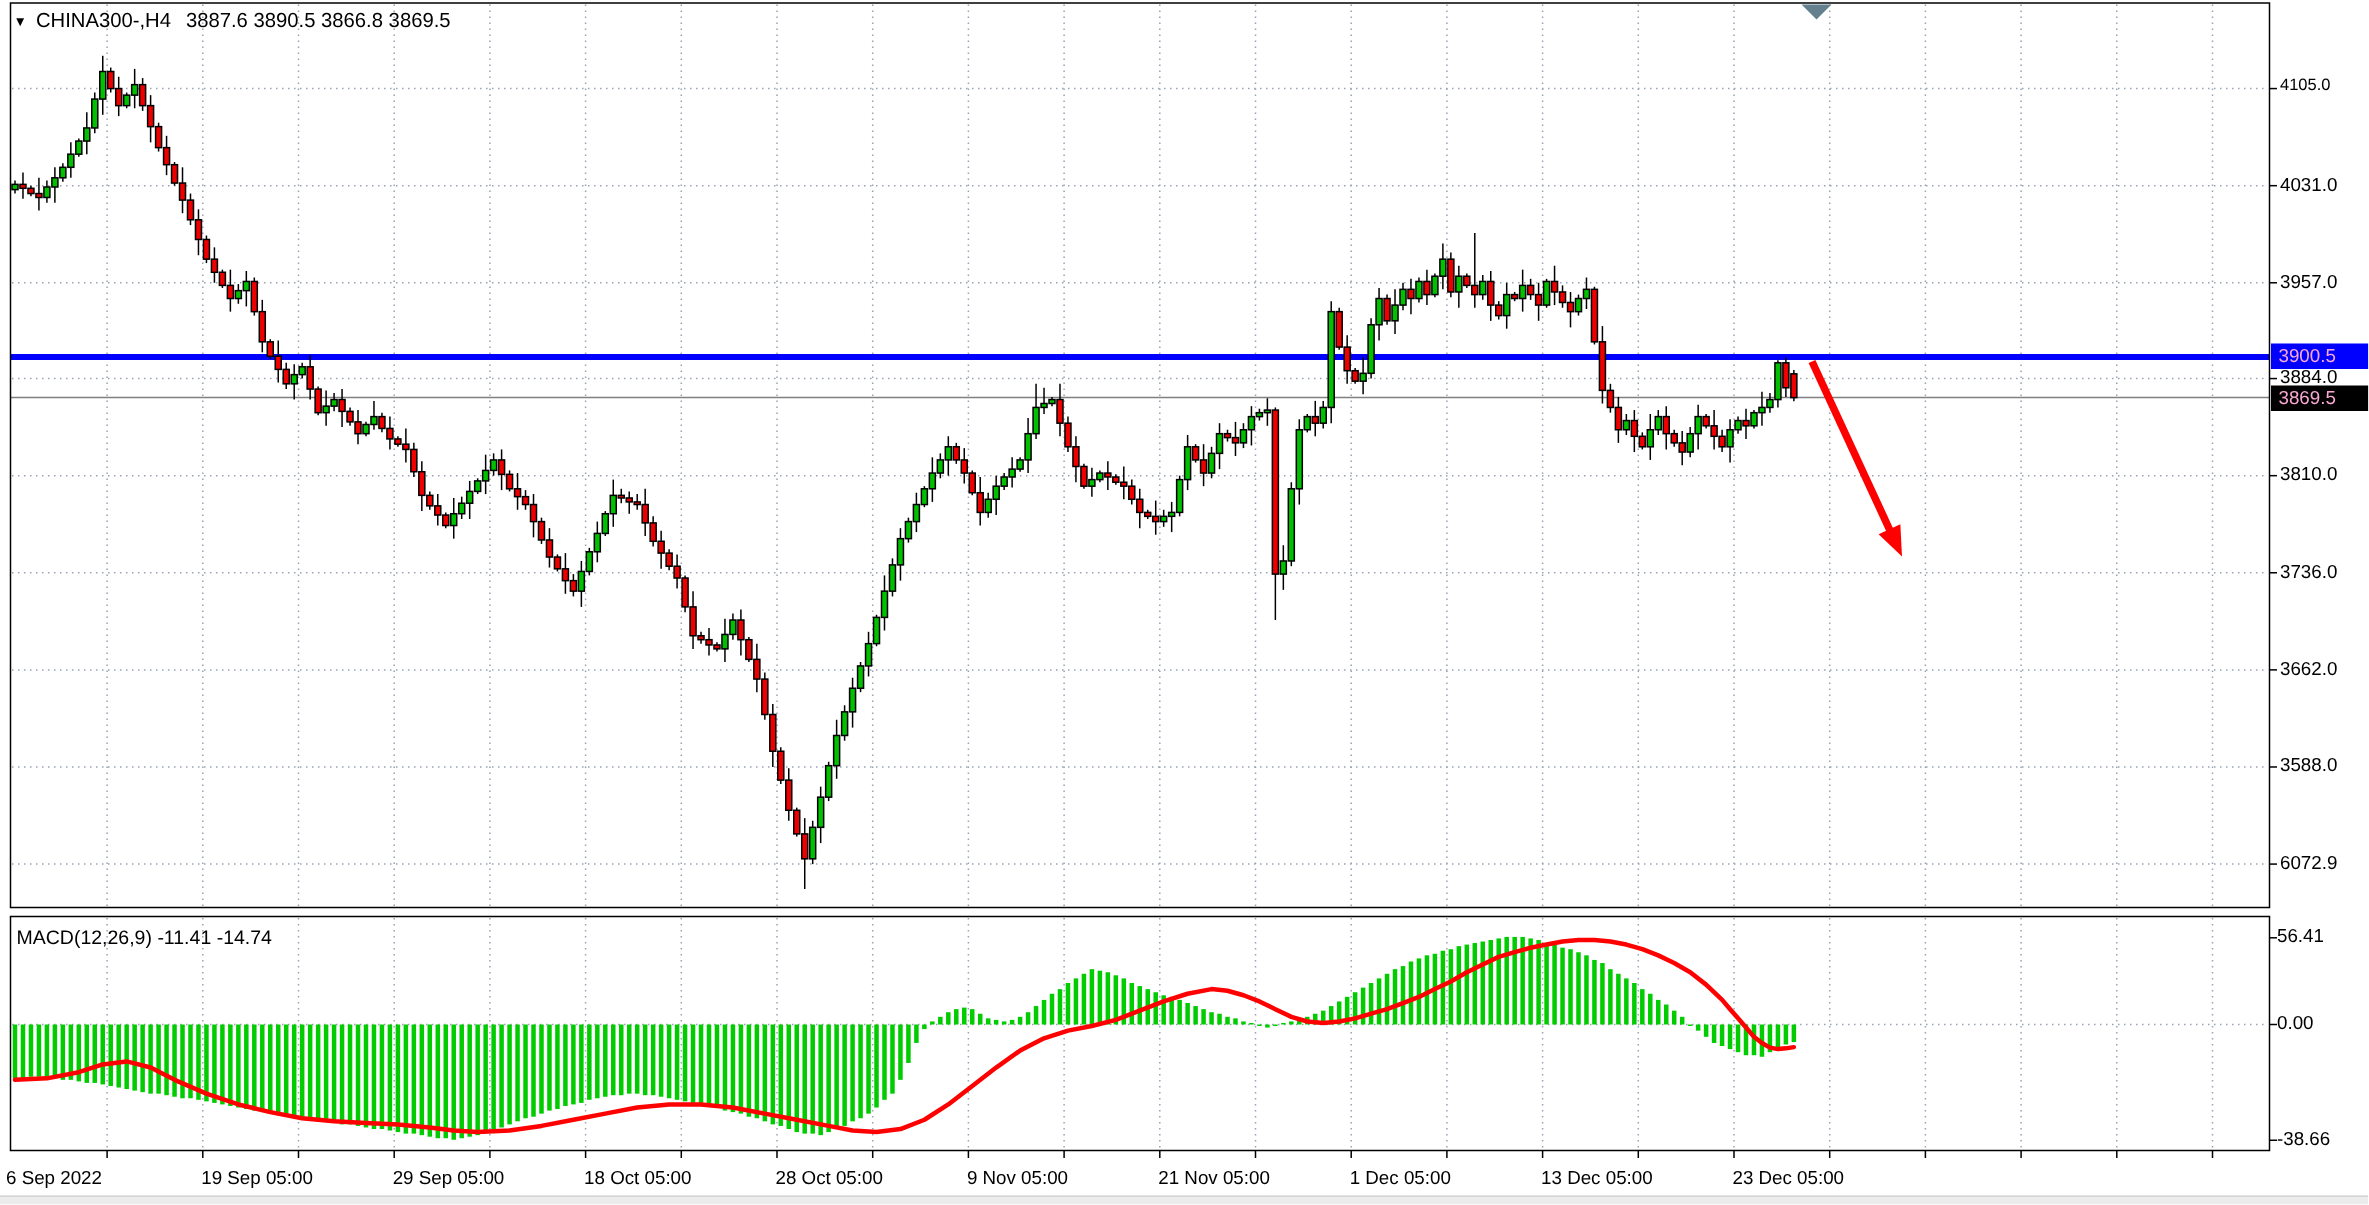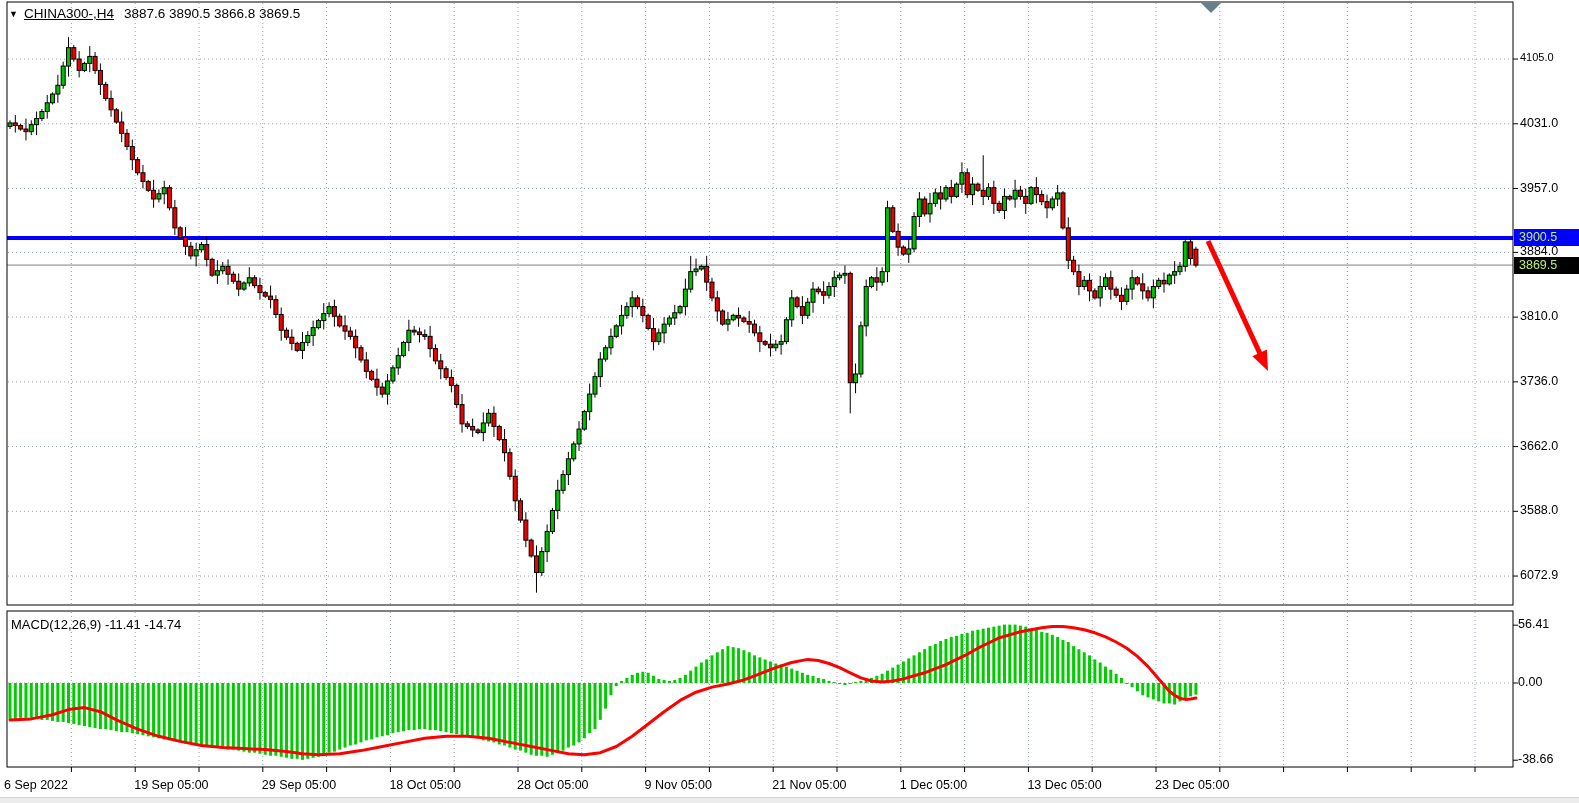--- a/index.html
+++ b/index.html
@@ -1,25 +1,25 @@
 <!DOCTYPE html>
 <html><head>
 <meta charset="utf-8">
 <style>
   html,body{margin:0;padding:0;background:#fff;}
   #win{position:relative;width:1579px;height:803px;background:#fff;overflow:hidden;
        font-family:"Liberation Sans",sans-serif;color:#000;}
   #chart-svg{position:absolute;left:0;top:0;}
   .overlay{position:absolute;white-space:nowrap;}
   #title-bar{left:9px;top:6px;font-size:13.5px;}
-  #title-bar .sym{margin-right:10px;text-decoration:underline;}
+  #title-bar .sym{margin-right:10px;}
   #dropdown{font-size:9px;margin-right:6px;position:relative;top:-1px;}
   #macd-label{left:11px;top:617px;font-size:13px;}
   .tag{position:absolute;left:1514px;width:65px;height:17px;font-size:12.5px;
-       color:#bef264;line-height:17px;padding-left:5px;box-sizing:border-box;}
+       color:#f9a8d4;line-height:17px;padding-left:5px;box-sizing:border-box;}
   #status-strip{position:absolute;left:0;top:797px;width:1579px;height:6px;background:#ececec;border-top:1px solid #d4d4d4;}
   #scroll-marker{position:absolute;left:1200px;top:2px;width:22px;height:12px;}
 </style>
 </head>
 <body>
 
 <div id="win">
   <svg id="chart-svg" width="1579" height="803">
       <line x1="71.39999999999999" y1="3" x2="71.39999999999999" y2="604" stroke="#98a2b4" stroke-width="1" stroke-dasharray="1 3"></line>
       <line x1="71.39999999999999" y1="612" x2="71.39999999999999" y2="766" stroke="#98a2b4" stroke-width="1" stroke-dasharray="1 3"></line>

